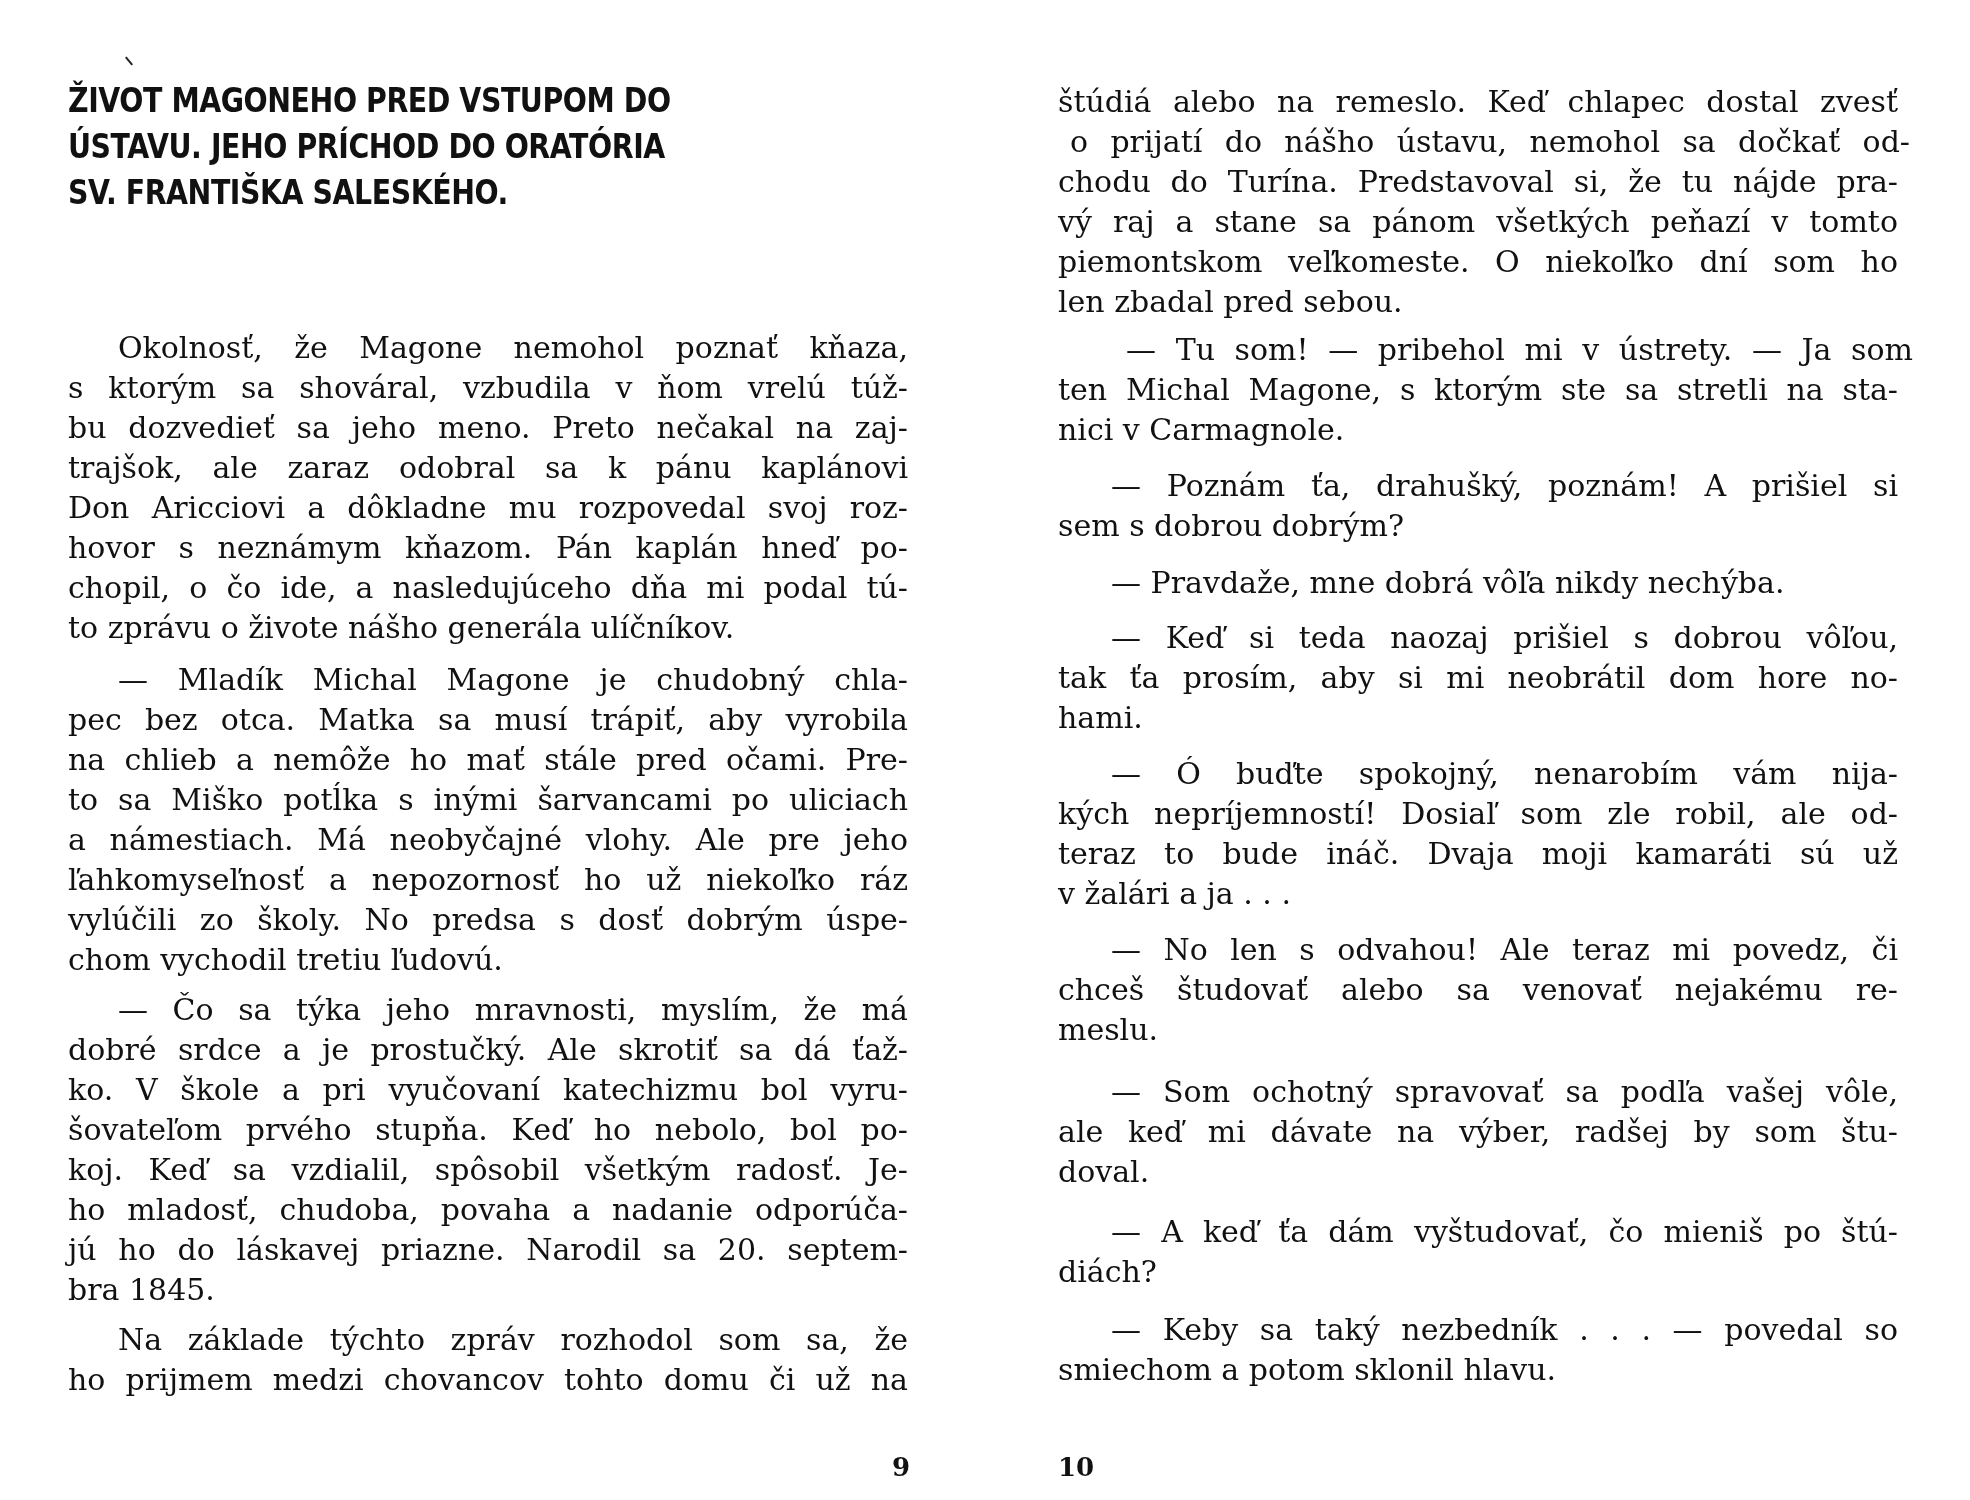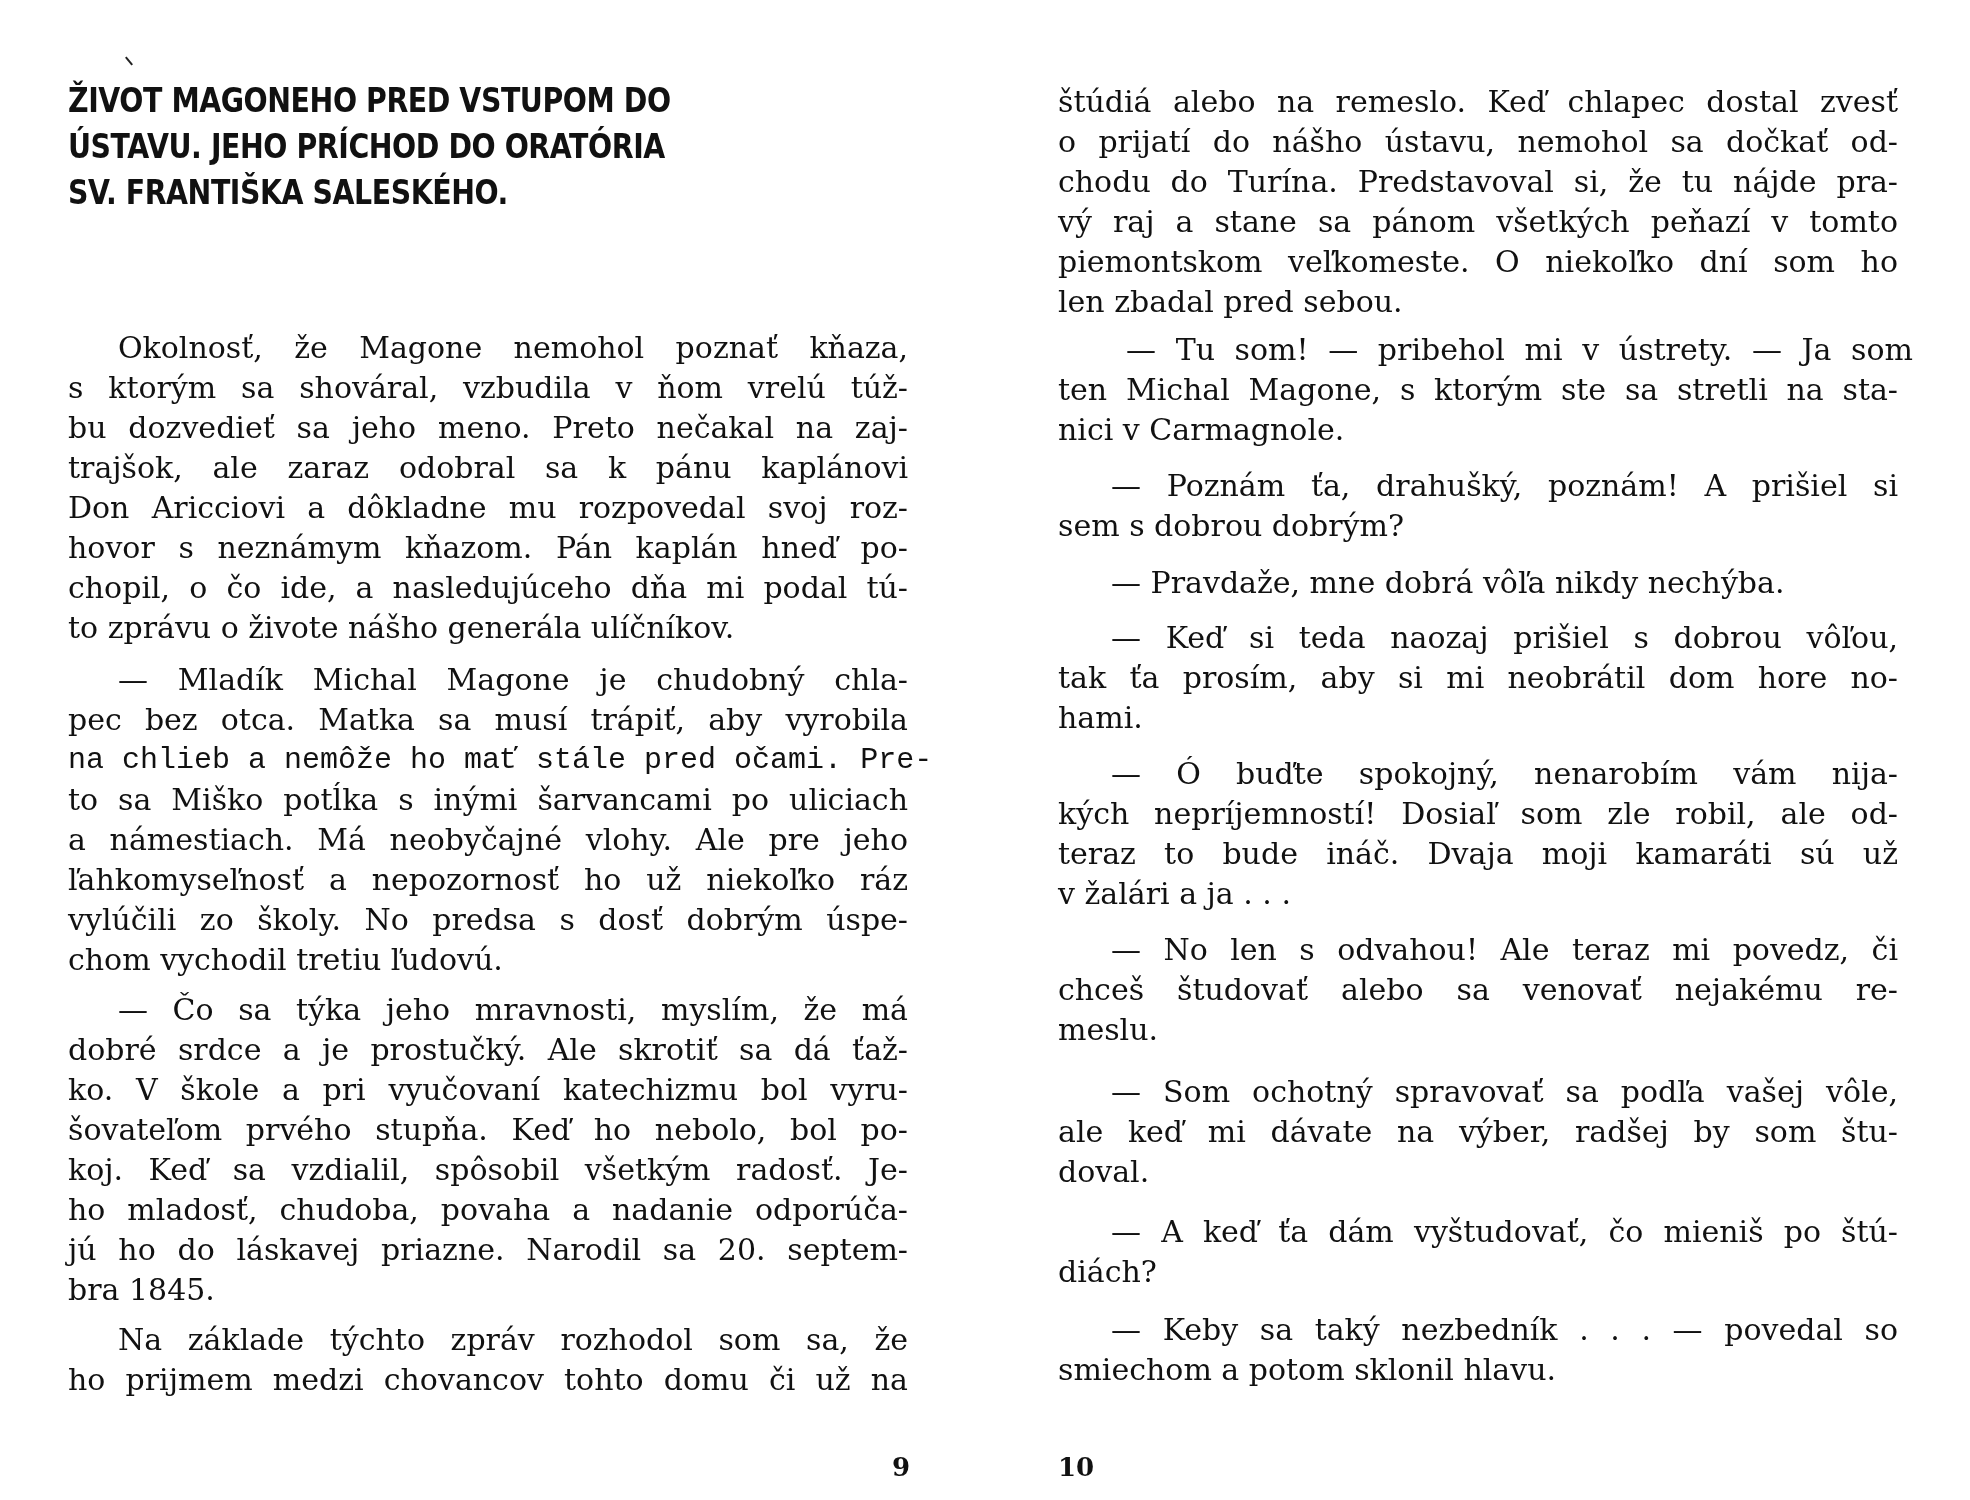--- a/index.html
+++ b/index.html
@@ -37,21 +37,21 @@
   <div class="line" style="top: 368px; text-align-last: justify;">s ktorým sa shováral, vzbudila v ňom vrelú túž-</div>
   <div class="line" style="top: 408px; text-align-last: justify;">bu dozvedieť sa jeho meno. Preto nečakal na zaj-</div>
   <div class="line" style="top: 448px; text-align-last: justify;">trajšok, ale zaraz odobral sa k pánu kaplánovi</div>
   <div class="line" style="top: 488px; text-align-last: justify;">Don Aricciovi a dôkladne mu rozpovedal svoj roz-</div>
   <div class="line" style="top: 528px; text-align-last: justify;">hovor s neznámym kňazom. Pán kaplán hneď po-</div>
   <div class="line" style="top: 568px; text-align-last: justify;">chopil, o čo ide, a nasledujúceho dňa mi podal tú-</div>
   <div class="line last" style="top: 608px; text-align-last: left;">to zprávu o živote nášho generála ulíčníkov.</div>
 
   <div class="line indent" style="top: 660px; text-align-last: justify;">— Mladík Michal Magone je chudobný chla-</div>
   <div class="line" style="top: 700px; text-align-last: justify;">pec bez otca. Matka sa musí trápiť, aby vyrobila</div>
-  <div class="line" style="top: 740px; text-align-last: justify; font-family: Liberation Mono, monospace;">na chlieb a nemôže ho mať stále pred očami. Pre-</div>
+  <div class="line" style="top: 740px; text-align-last: justify;">na chlieb a nemôže ho mať stále pred očami. Pre-</div>
   <div class="line" style="top: 780px; text-align-last: justify;">to sa Miško potĺka s inými šarvancami po uliciach</div>
   <div class="line" style="top: 820px; text-align-last: justify;">a námestiach. Má neobyčajné vlohy. Ale pre jeho</div>
   <div class="line" style="top: 860px; text-align-last: justify;">ľahkomyseľnosť a nepozornosť ho už niekoľko ráz</div>
   <div class="line" style="top: 900px; text-align-last: justify;">vylúčili zo školy. No predsa s dosť dobrým úspe-</div>
   <div class="line last" style="top: 940px; text-align-last: left;">chom vychodil tretiu ľudovú.</div>
 
   <div class="line indent" style="top: 990px; text-align-last: justify;">— Čo sa týka jeho mravnosti, myslím, že má</div>
   <div class="line" style="top: 1030px; text-align-last: justify;">dobré srdce a je prostučký. Ale skrotiť sa dá ťaž-</div>
   <div class="line" style="top: 1070px; text-align-last: justify;">ko. V škole a pri vyučovaní katechizmu bol vyru-</div>
   <div class="line" style="top: 1110px; text-align-last: justify;">šovateľom prvého stupňa. Keď ho nebolo, bol po-</div>
@@ -61,21 +61,21 @@
   <div class="line last" style="top: 1270px; text-align-last: left;">bra 1845.</div>
 
   <div class="line indent" style="top: 1320px; text-align-last: justify;">Na základe týchto zpráv rozhodol som sa, že</div>
   <div class="line" style="top: 1360px; text-align-last: justify;">ho prijmem medzi chovancov tohto domu či už na</div>
 
   <div class="pnum" style="left:892px; top:1452px">9</div>
 </div>
 
 <div class="page page-right">
   <div class="line" style="top: 82px; text-align-last: justify;">štúdiá alebo na remeslo. Keď chlapec dostal zvesť</div>
-  <div class="line" style="top: 122px; text-align-last: justify;">o prijatí do nášho ústavu, nemohol sa dočkať od-</div>
+  <div class="line" style="top: 122px; text-align-last: justify; margin-left: 12px;">o prijatí do nášho ústavu, nemohol sa dočkať od-</div>
   <div class="line" style="top: 162px; text-align-last: justify;">chodu do Turína. Predstavoval si, že tu nájde pra-</div>
   <div class="line" style="top: 202px; text-align-last: justify;">vý raj a stane sa pánom všetkých peňazí v tomto</div>
   <div class="line" style="top: 242px; text-align-last: justify;">piemontskom veľkomeste. O niekoľko dní som ho</div>
   <div class="line last" style="top: 282px; text-align-last: left;">len zbadal pred sebou.</div>
 
   <div class="line indent" style="top: 330px; text-align-last: justify; margin-left: 15px;">— Tu som! — pribehol mi v ústrety. — Ja som</div>
   <div class="line" style="top: 370px; text-align-last: justify;">ten Michal Magone, s ktorým ste sa stretli na sta-</div>
   <div class="line last" style="top: 410px; text-align-last: left;">nici v Carmagnole.</div>
 
   <div class="line indent" style="top: 466px; text-align-last: justify;">— Poznám ťa, drahušký, poznám! A prišiel si</div>

